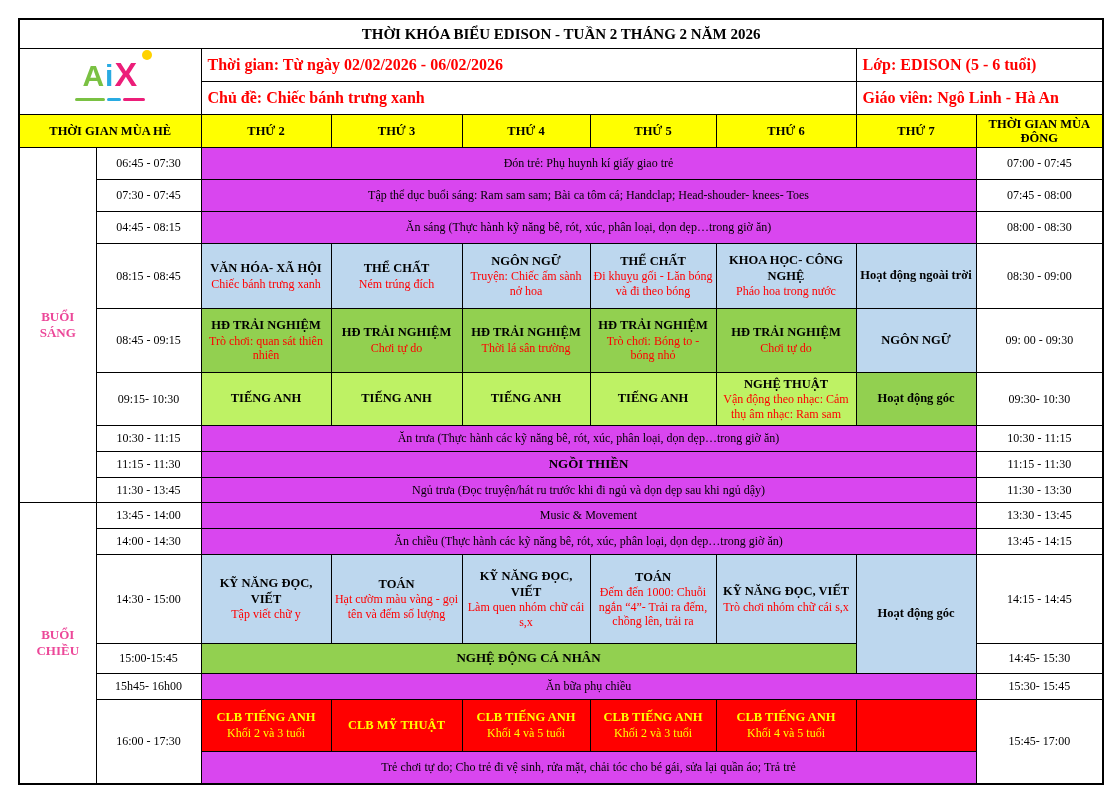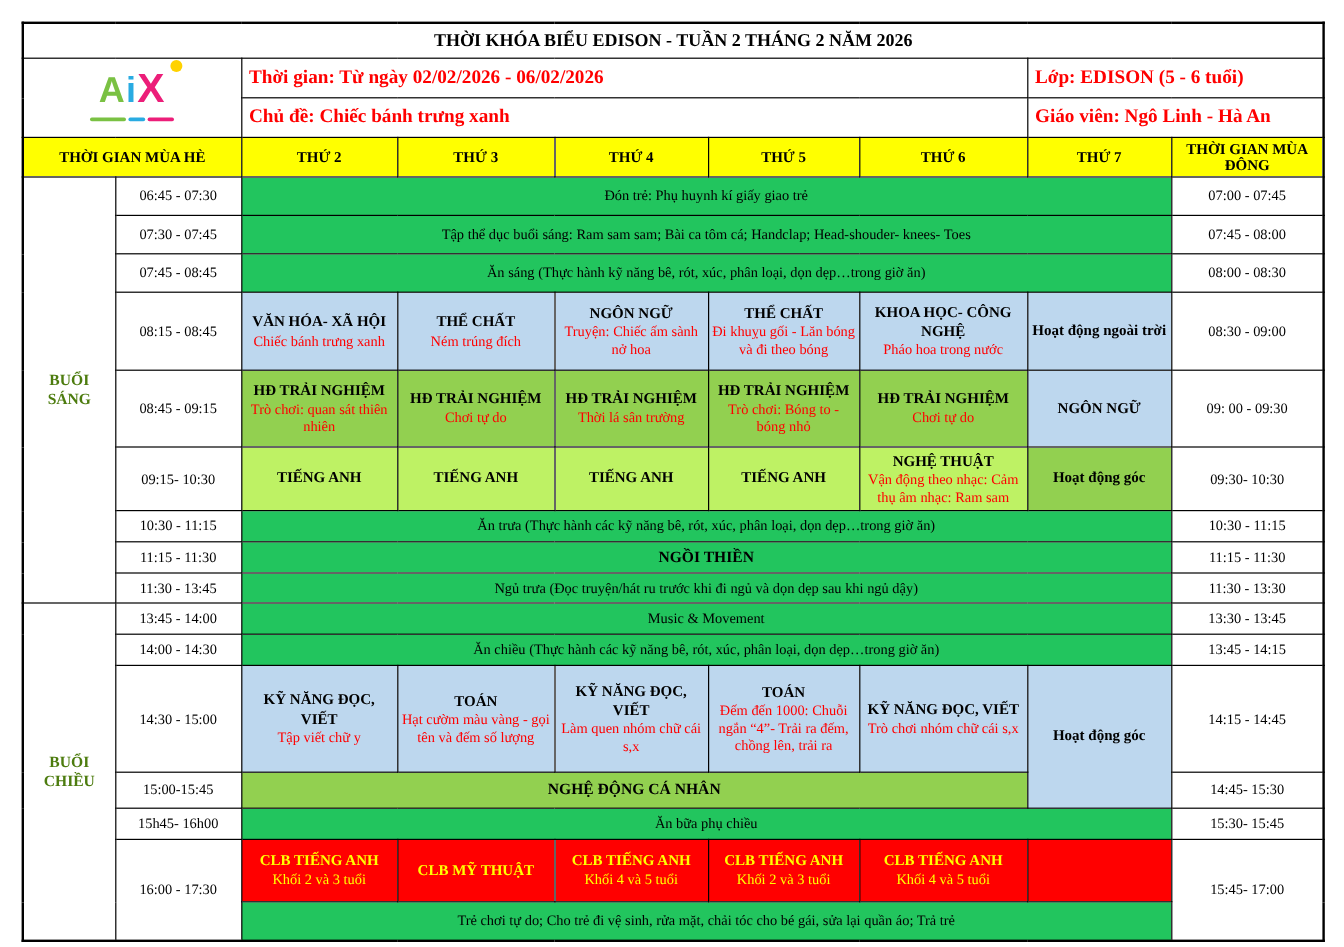--- a/index.html
+++ b/index.html
@@ -16,23 +16,23 @@
   .logo-a{color:#7AC143;}
   .logo-i{color:#29ABE2;}
   .logo-x{color:#EC1E79;font-size:34px;}
   .logo-sun{position:absolute;top:-7px;right:-6px;width:10px;height:10px;border-radius:50%;background:#FFD200;}
   .logo-tag{margin-top:2px;}
   .logo-tag .bar{display:inline-block;height:3px;border-radius:2px;margin:0 1px;vertical-align:middle;}
   .bar-g{width:30px;background:#7AC143;}
   .bar-p{width:22px;background:#EC1E79;}
   .bar-b{width:14px;background:#29ABE2;}
   .header-row th{background:#FFFF00;font-weight:bold;font-size:12.5px;height:30px;line-height:1.15;}
-  .session-cell{color:#4d7c0f;font-weight:bold;font-size:13px;}
+  .session-cell{color:#ec4899;font-weight:bold;font-size:13px;}
   .time-cell{font-size:12px;background:#fff;}
-  .day-cell{background:#22c55e;}
+  .day-cell{background:#d946ef;}
   .bg-blue{background:#BDD7EE;}
   .bg-green{background:#92D050;}
   .bg-pink{background:#bef264;}
   .bg-red{background:#FF0000;}
   .cell-title{font-weight:bold;font-size:12.5px;line-height:1.25;}
   .cell-sub{color:#FF0000;font-size:12px;line-height:1.2;}
   .bg-red .cell-title,.bg-red .cell-sub{color:#FFFF00;}
   td.bold{font-weight:bold;font-size:13px;}
 </style>
 </head>
@@ -87,21 +87,21 @@
           <td class="time-cell">06:45 - 07:30</td>
           <td class="day-cell" colspan="6">Đón trẻ: Phụ huynh kí giấy giao trẻ</td>
           <td class="time-cell">07:00 -  07:45</td>
         </tr>
         <tr style="height: 32px;">
           <td class="time-cell">07:30 - 07:45</td>
           <td class="day-cell" colspan="6">Tập thể dục buổi sáng: Ram sam sam; Bài ca tôm cá; Handclap; Head-shouder- knees- Toes</td>
           <td class="time-cell">07:45 - 08:00</td>
         </tr>
         <tr style="height: 32px;">
-          <td class="time-cell">07:45 - 08:45</td>
+          <td class="time-cell">04:45 - 08:15</td>
           <td class="day-cell" colspan="6">Ăn sáng (Thực hành kỹ năng bê, rót, xúc, phân loại, dọn dẹp…trong giờ ăn)</td>
           <td class="time-cell">08:00 - 08:30</td>
         </tr>
         <tr style="height: 65px;">
           <td class="time-cell">08:15 - 08:45</td>
           <td class="day-cell bg-blue">
             <div class="cell-title">VĂN HÓA- XÃ HỘI</div>
             <div class="cell-sub">Chiếc bánh trưng xanh</div>
           </td>
           <td class="day-cell bg-blue">

